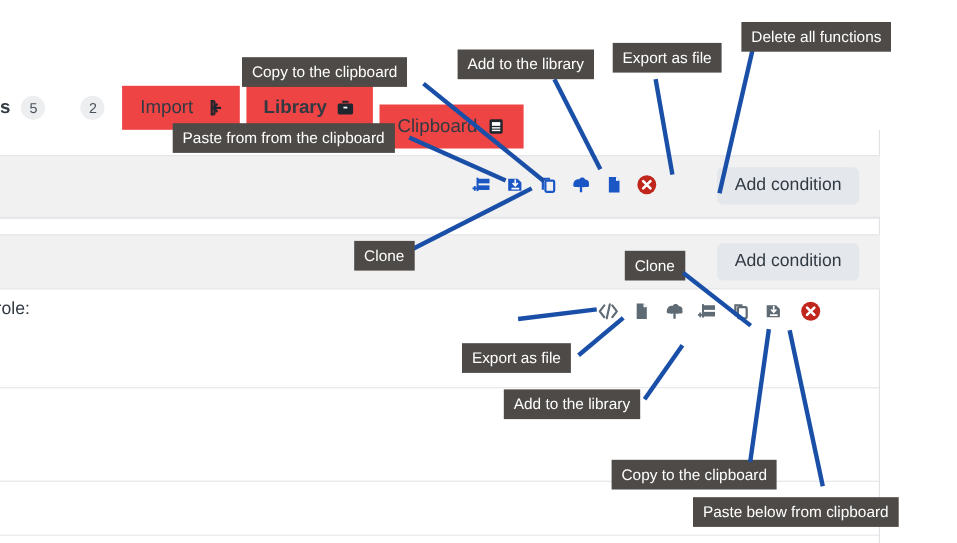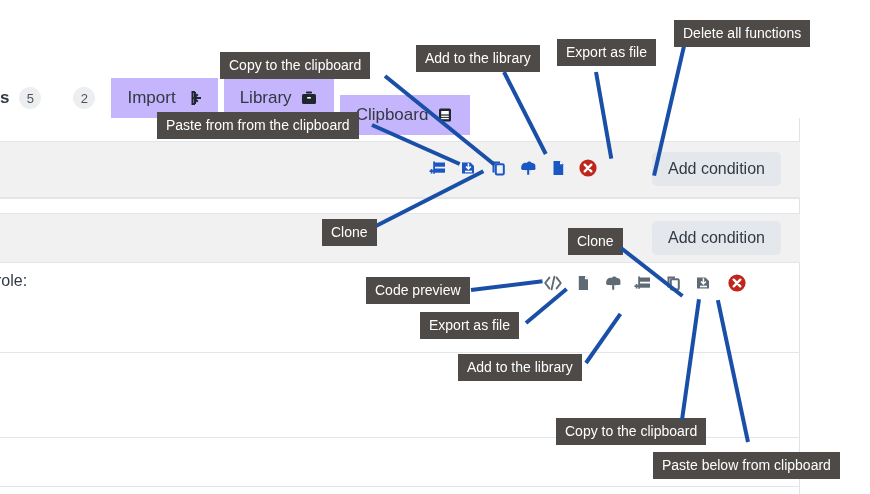--- a/index.html
+++ b/index.html
@@ -26,21 +26,21 @@
     background:#ffffff;
     display:flex;align-items:center;
   }
   .tab{
     height:40px;display:flex;align-items:center;gap:8px;
     padding:0 16px;box-sizing:border-box;
     font-size:17px;font-weight:bold;color:#313943;white-space:nowrap;
   }
   .tab.plain{font-weight:bold;}
   .tab.chip-holder{gap:10px;}
-  .tab.grey{background:#c4b5fd;font-weight:normal;}
+  .tab.grey{background:#ef4444;font-weight:normal;}
   .count{
     display:inline-flex;align-items:center;justify-content:center;
     min-width:22px;height:22px;border-radius:11px;background:#eceef0;
     font-size:13px;font-weight:normal;color:#4b545e;padding:0 6px;
     box-sizing:border-box;
   }
   .tabicon{display:inline-flex;align-items:center;justify-content:center;width:18px;height:18px;}
 
   .rowline{position:absolute;left:-10px;width:810px;height:1px;background:#e3e5e8;}
   .band{
@@ -96,21 +96,21 @@
       <span>Import</span>
       <span class="tabicon">
         <svg width="18" height="18" viewBox="0 0 18 18">
           <path d="M11 3 L11 15" stroke="#20262e" stroke-width="2" fill="none"></path>
           <path d="M11 3 L8.5 3 L8.5 15 L11 15" stroke="#20262e" stroke-width="2" fill="none"></path>
           <path d="M16 9 L10.5 9 M13 6 L10 9 L13 12" stroke="#20262e" stroke-width="2" fill="none" stroke-linecap="square"></path>
         </svg>
       </span>
     </div>
 
-    <div class="tab grey" style="margin-left:6px;">
+    <div class="tab grey" style="margin-left:6px;font-weight:bold;">
       <span>Library</span>
       <span class="tabicon">
         <svg width="18" height="18" viewBox="0 0 18 18">
           <rect x="2" y="5" width="14" height="10" rx="1.5" fill="#20262e"></rect>
           <rect x="6" y="2.5" width="6" height="2" rx="0.8" fill="#20262e"></rect>
           <rect x="7.2" y="8" width="3.6" height="1.6" fill="#ffffff"></rect>
         </svg>
       </span>
     </div>
 
@@ -242,29 +242,28 @@
     <div class="tip" style="left:220px;top:52px;">Copy to the clipboard</div>
     <div class="tip" style="left:416px;top:45px;">Add to the library</div>
     <div class="tip" style="left:557px;top:39px;">Export as file</div>
     <div class="tip" style="left:674px;top:20px;">Delete all functions</div>
     <div class="tip" style="left:157px;top:112px;">Paste from from the clipboard</div>
     <div class="tip" style="left:322px;top:219px;">Clone</div>
 
     <div class="tip" style="left:568px;top:228px;">Clone</div>
     <div class="lead" style="left:621px;top:246px;width:78px;transform:rotate(38deg);"></div>
 
-    <div class="tip" style="left:366px;top:277px;">Code preview</div>
     <div class="lead" style="left:471px;top:288px;width:72px;transform:rotate(-7deg);"></div>
 
     <div class="tip" style="left:420px;top:312px;">Export as file</div>
     <div class="lead" style="left:526px;top:321px;width:53px;transform:rotate(-40deg);"></div>
 
     <div class="tip" style="left:458px;top:354px;">Add to the library</div>
     <div class="lead" style="left:586px;top:361px;width:60px;transform:rotate(-55deg);"></div>
 
     <div class="tip" style="left:556px;top:418px;">Copy to the clipboard</div>
     <div class="lead" style="left:682px;top:418px;width:122px;transform:rotate(-82deg);"></div>
 
-    <div class="tip" style="left:653px;top:452px;">Paste below from clipboard</div>
+    <div class="tip" style="left:630px;top:452px;">Paste below from clipboard</div>
     <div class="lead" style="left:748px;top:440px;width:145px;transform:rotate(-102deg);"></div>
 
   </div>
 </div>
 
 </body></html>

